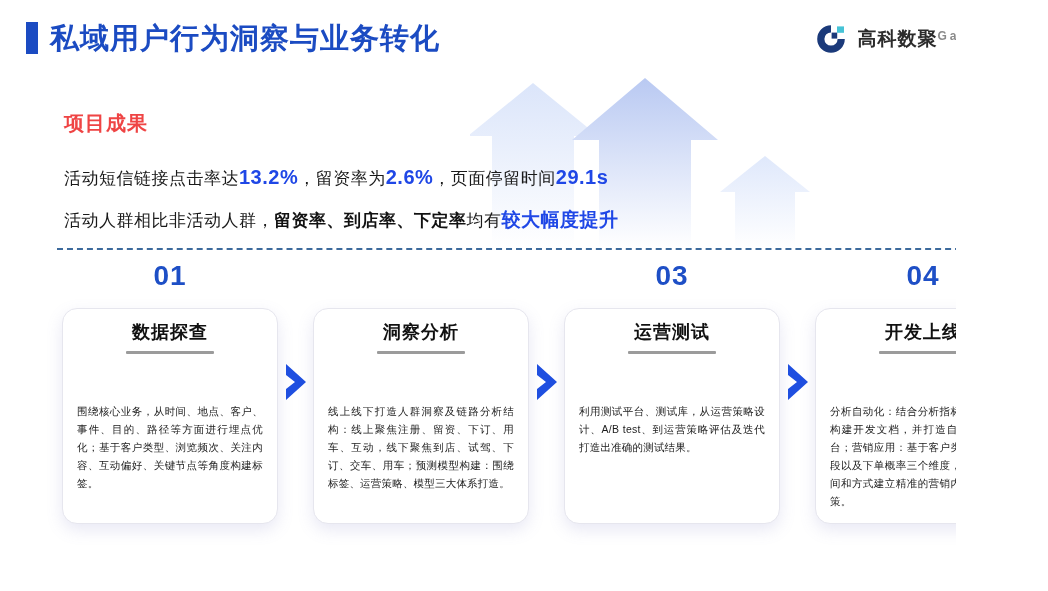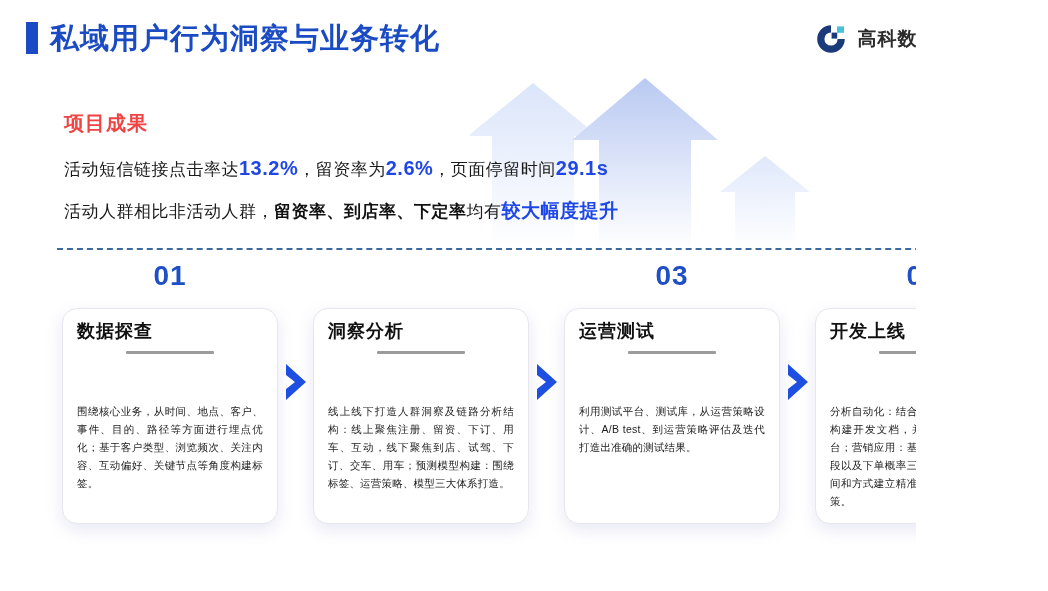--- a/index.html
+++ b/index.html
@@ -2,21 +2,21 @@
 <html><head>
 <meta charset="utf-8">
 <style>
   html,body{margin:0;padding:0;}
   body{
     width:1048px;height:591px;
     background:#ffffff;
     font-family:"Liberation Sans","DejaVu Sans",sans-serif;
     overflow:hidden;position:relative;
   }
-  .slide{position:relative;width:916px;height:591px;overflow:hidden;}
+  .slide{position:relative;width:916px;height:591px;overflow:hidden;padding-left:40px;}
 
   
   .header{position:absolute;left:0;top:0;width:1048px;height:78px;}
   .title-mark{
     position:absolute;left:26px;top:22px;width:12px;height:32px;
     background:#1b4bc2;
   }
   .title-text{
     position:absolute;left:50px;top:19px;
     font-size:29px;font-weight:bold;color:#1b4bc2;
@@ -30,21 +30,21 @@
 
   
   .arrows{position:absolute;left:470px;top:78px;width:360px;height:170px;pointer-events:none;}
 
   
   .results{position:absolute;left:0;top:78px;width:1048px;height:170px;}
   .res-title{
     position:absolute;left:64px;top:32px;
     font-size:20px;font-weight:bold;color:#ef4444;letter-spacing:1px;
   }
-  .res-line{position:absolute;left:64px;font-size:17px;color:#1a1a1a;white-space:nowrap;letter-spacing:.5px;}
+  .res-line{position:absolute;left:64px;font-size:17px;color:#1a1a1a;white-space:nowrap;letter-spacing:.5px;margin-top:9px;}
   .res-line.l1{top:79px;}
   .res-line.l2{top:120px;text-align:center;}
   .hl{color:#1f47e6;font-weight:bold;font-size:20px;}
   .bk{font-weight:bold;color:#111;}
   .hl2{color:#1f47e6;font-weight:bold;font-size:19px;}
   .divider{
     position:absolute;left:57px;top:170px;width:934px;height:0;
     border-top:2px dashed #3d6a9c;
   }
 
@@ -56,22 +56,22 @@
     font-size:28px;font-weight:bold;color:#1e4fc6;line-height:1;
     letter-spacing:1px;
   }
   .card{
     position:absolute;top:46px;left:0;width:216px;height:216px;
     background:#ffffff;border:1px solid #e6e6ee;border-radius:15px;
     box-shadow:0 6px 16px rgba(120,120,190,.17);
     box-sizing:border-box;padding:12px 14px 10px 14px;
   }
   .card .c-title{
-    text-align:left;font-size:18px;font-weight:bold;color:#111;
-    letter-spacing:1px;line-height:1.25;font-family:Liberation Mono, monospace;
+    text-align:center;font-size:18px;font-weight:bold;color:#111;
+    letter-spacing:1px;line-height:1.25;
   }
   .card .c-rule{
     width:88px;height:3px;background:#9b9b9b;margin:7px auto 10px auto;border-radius:1px;
   }
   .card .c-body{
     font-size:10.5px;color:#1c1c1c;line-height:1.72;text-align:justify;
     letter-spacing:.2px;
     margin-top:48px;
   }
   .chev{position:absolute;top:100px;width:26px;height:40px;}

